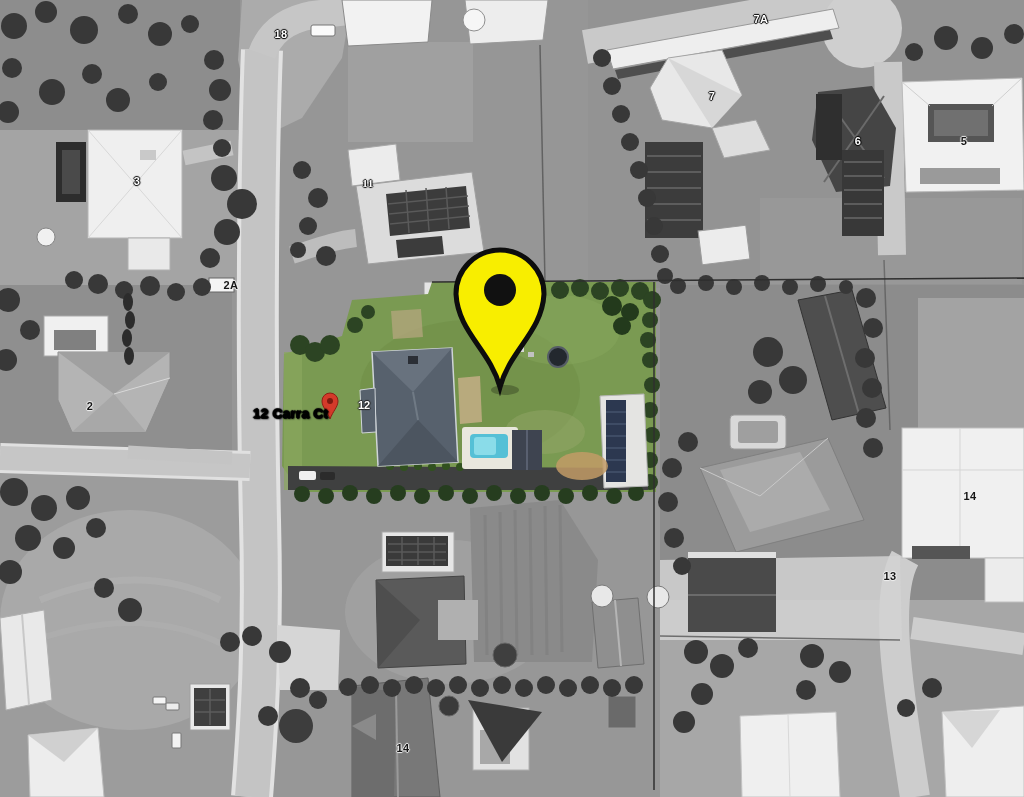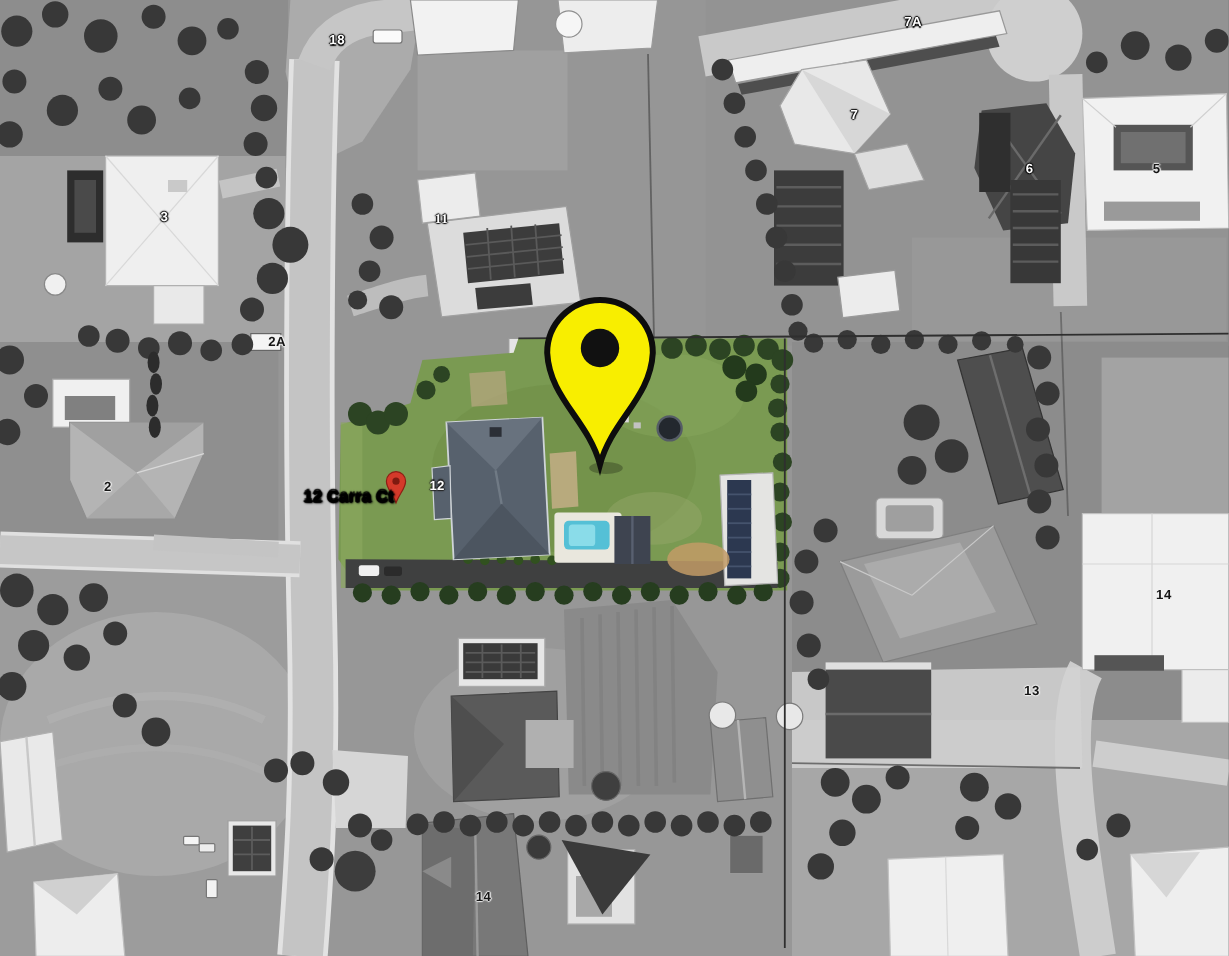--- a/index.html
+++ b/index.html
@@ -504,17 +504,17 @@
 <span class="hn label-light" style="left: 281px; top: 17px; margin-top: 17px;">18</span>
       <span class="hn label-light" style="left: 137px; top: 181px;">3</span>
       <span class="hn label-dark" style="left: 231px; top: 285px;">2A</span>
       <span class="hn label-dark" style="left: 90px; top: 406px;">2</span>
       <span class="hn label-light" style="left: 368px; top: 183px; font-family: Liberation Serif, serif;">11</span>
       <span class="hn label-light" style="left: 761px; top: 19px;">7A</span>
       <span class="hn label-light" style="left: 712px; top: 96px;">7</span>
       <span class="hn label-light" style="left: 858px; top: 141px;">6</span>
       <span class="hn label-dark" style="left: 964px; top: 141px;">5</span>
       <span class="hn label-dark" style="left: 970px; top: 496px;">14</span>
-      <span class="hn label-dark" style="left: 860px; top: 576px; text-align: right;">13</span>
+      <span class="hn label-dark" style="left: 890px; top: 576px; text-align: right;">13</span>
       <span class="hn label-dark" style="left: 403px; top: 748px;">14</span>
     </div>
 
 </div>
 
 </body></html>

